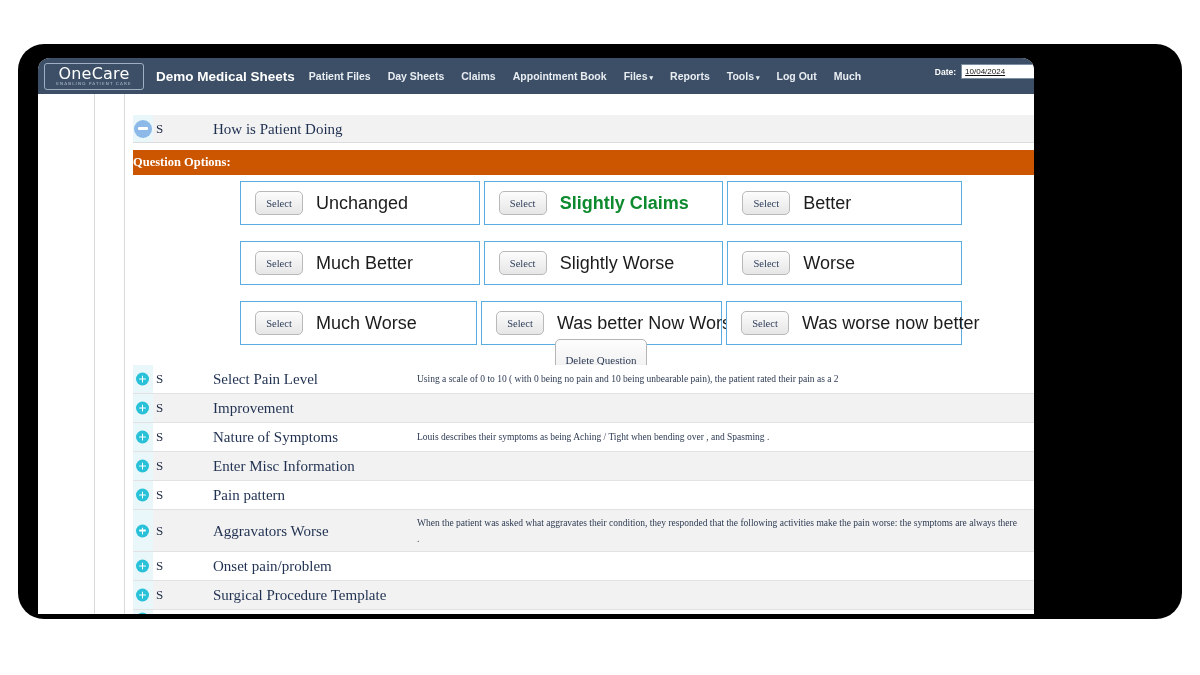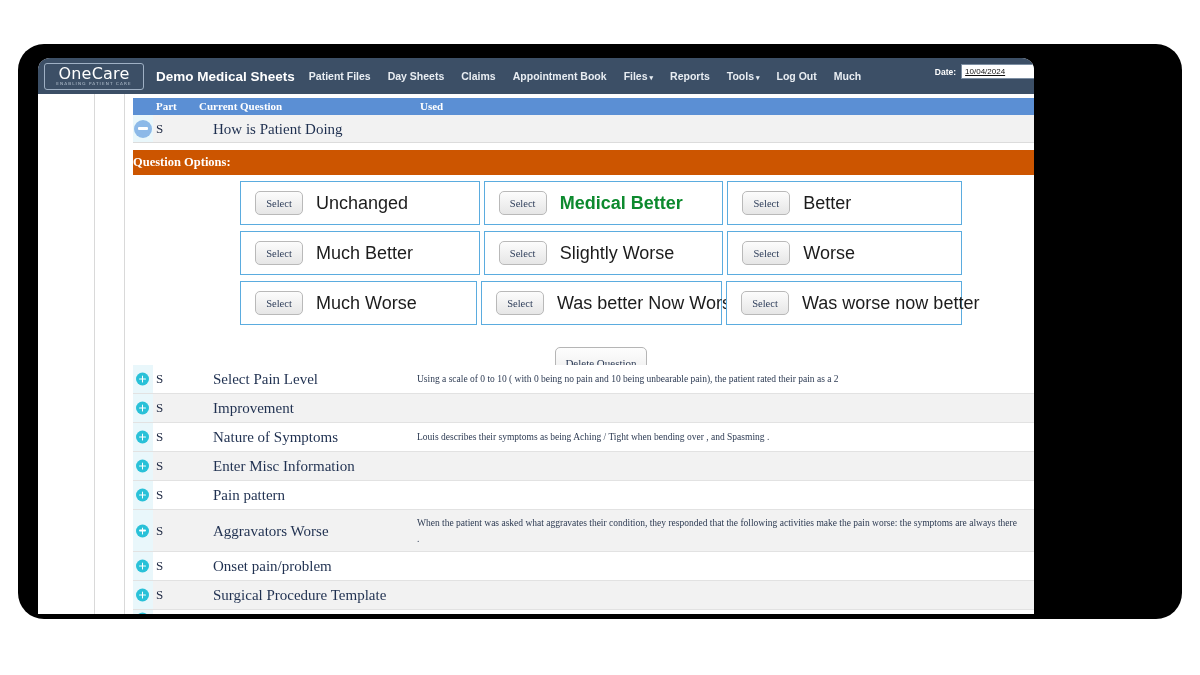--- a/index.html
+++ b/index.html
@@ -255,21 +255,21 @@
     align-items: center;
     box-sizing: border-box;
   }
 
   
   .opt-grid {
     position: absolute;
     left: 115px; top: 87px;
     width: 722px;
   }
-  .opt-row { display: flex; margin-bottom: 6px; align-items: center; }
+  .opt-row { display: flex; margin-bottom: 16px; align-items: center; }
   .opt-cell {
     border: 1.5px solid #5bacdf;
     background: #ffffff;
     height: 44px;
     display: flex;
     align-items: center;
     box-sizing: border-box;
     margin-right: 4px;
   }
   .opt-cell:last-child { margin-right: 0; }
@@ -308,26 +308,25 @@
     position: absolute;
     left: 115px; top: 245px;
     width: 722px;
     display: flex;
     justify-content: center;
   }
   .del-btn {
     background: linear-gradient(#fdfdfd, #ececec);
     border: 1px solid #b5b5b5;
     border-radius: 5px;
-    padding: 9px 9px;
+    padding: 14px 9px;
     font-family: "Liberation Serif", serif;
     font-size: 11px;
     color: #2b3a55;
     cursor: pointer;
-    margin-top: 8px;
   }
 
   
   .qlist {
     position: absolute;
     left: 8px; top: 271px;
     width: 930px;
   }
   .qrow {
     position: relative;
@@ -379,25 +378,20 @@
 
     <div class="page">
       <div class="vrule r1"></div>
       <div class="vrule r2"></div>
       <div class="scroll-track"></div>
       <div class="vrule r3"></div>
       <div class="vrule r4"></div>
 
       <div class="content">
 
-        <div class="tbl-head">
-          <span class="th th-part">Part</span>
-          <span class="th th-q">Current Question</span>
-          <span class="th th-used">Used</span>
-        </div>
 
         <div class="exp-row">
           <div class="icon-strip">
             <div class="circle-icon circle-minus">
               <span class="bar-h minus-h"></span>
             </div>
           </div>
           <span class="cell-part">S</span>
           <span class="cell-q">How is Patient Doing</span>
         </div>
@@ -407,21 +401,21 @@
         </div>
 
         <div class="opt-grid">
           <div class="opt-row">
             <div class="opt-cell opt-c1">
               <div class="sel-btn">Select</div>
               <div class="opt-label">Unchanged</div>
             </div>
             <div class="opt-cell opt-c2">
               <div class="sel-btn">Select</div>
-              <div class="opt-label selected">Medical Better</div>
+              <div class="opt-label selected">Slightly Claims</div>
             </div>
             <div class="opt-cell opt-c3">
               <div class="sel-btn">Select</div>
               <div class="opt-label">Better</div>
             </div>
           </div>
           <div class="opt-row">
             <div class="opt-cell opt-c1">
               <div class="sel-btn">Select</div>
               <div class="opt-label">Much Better</div>

